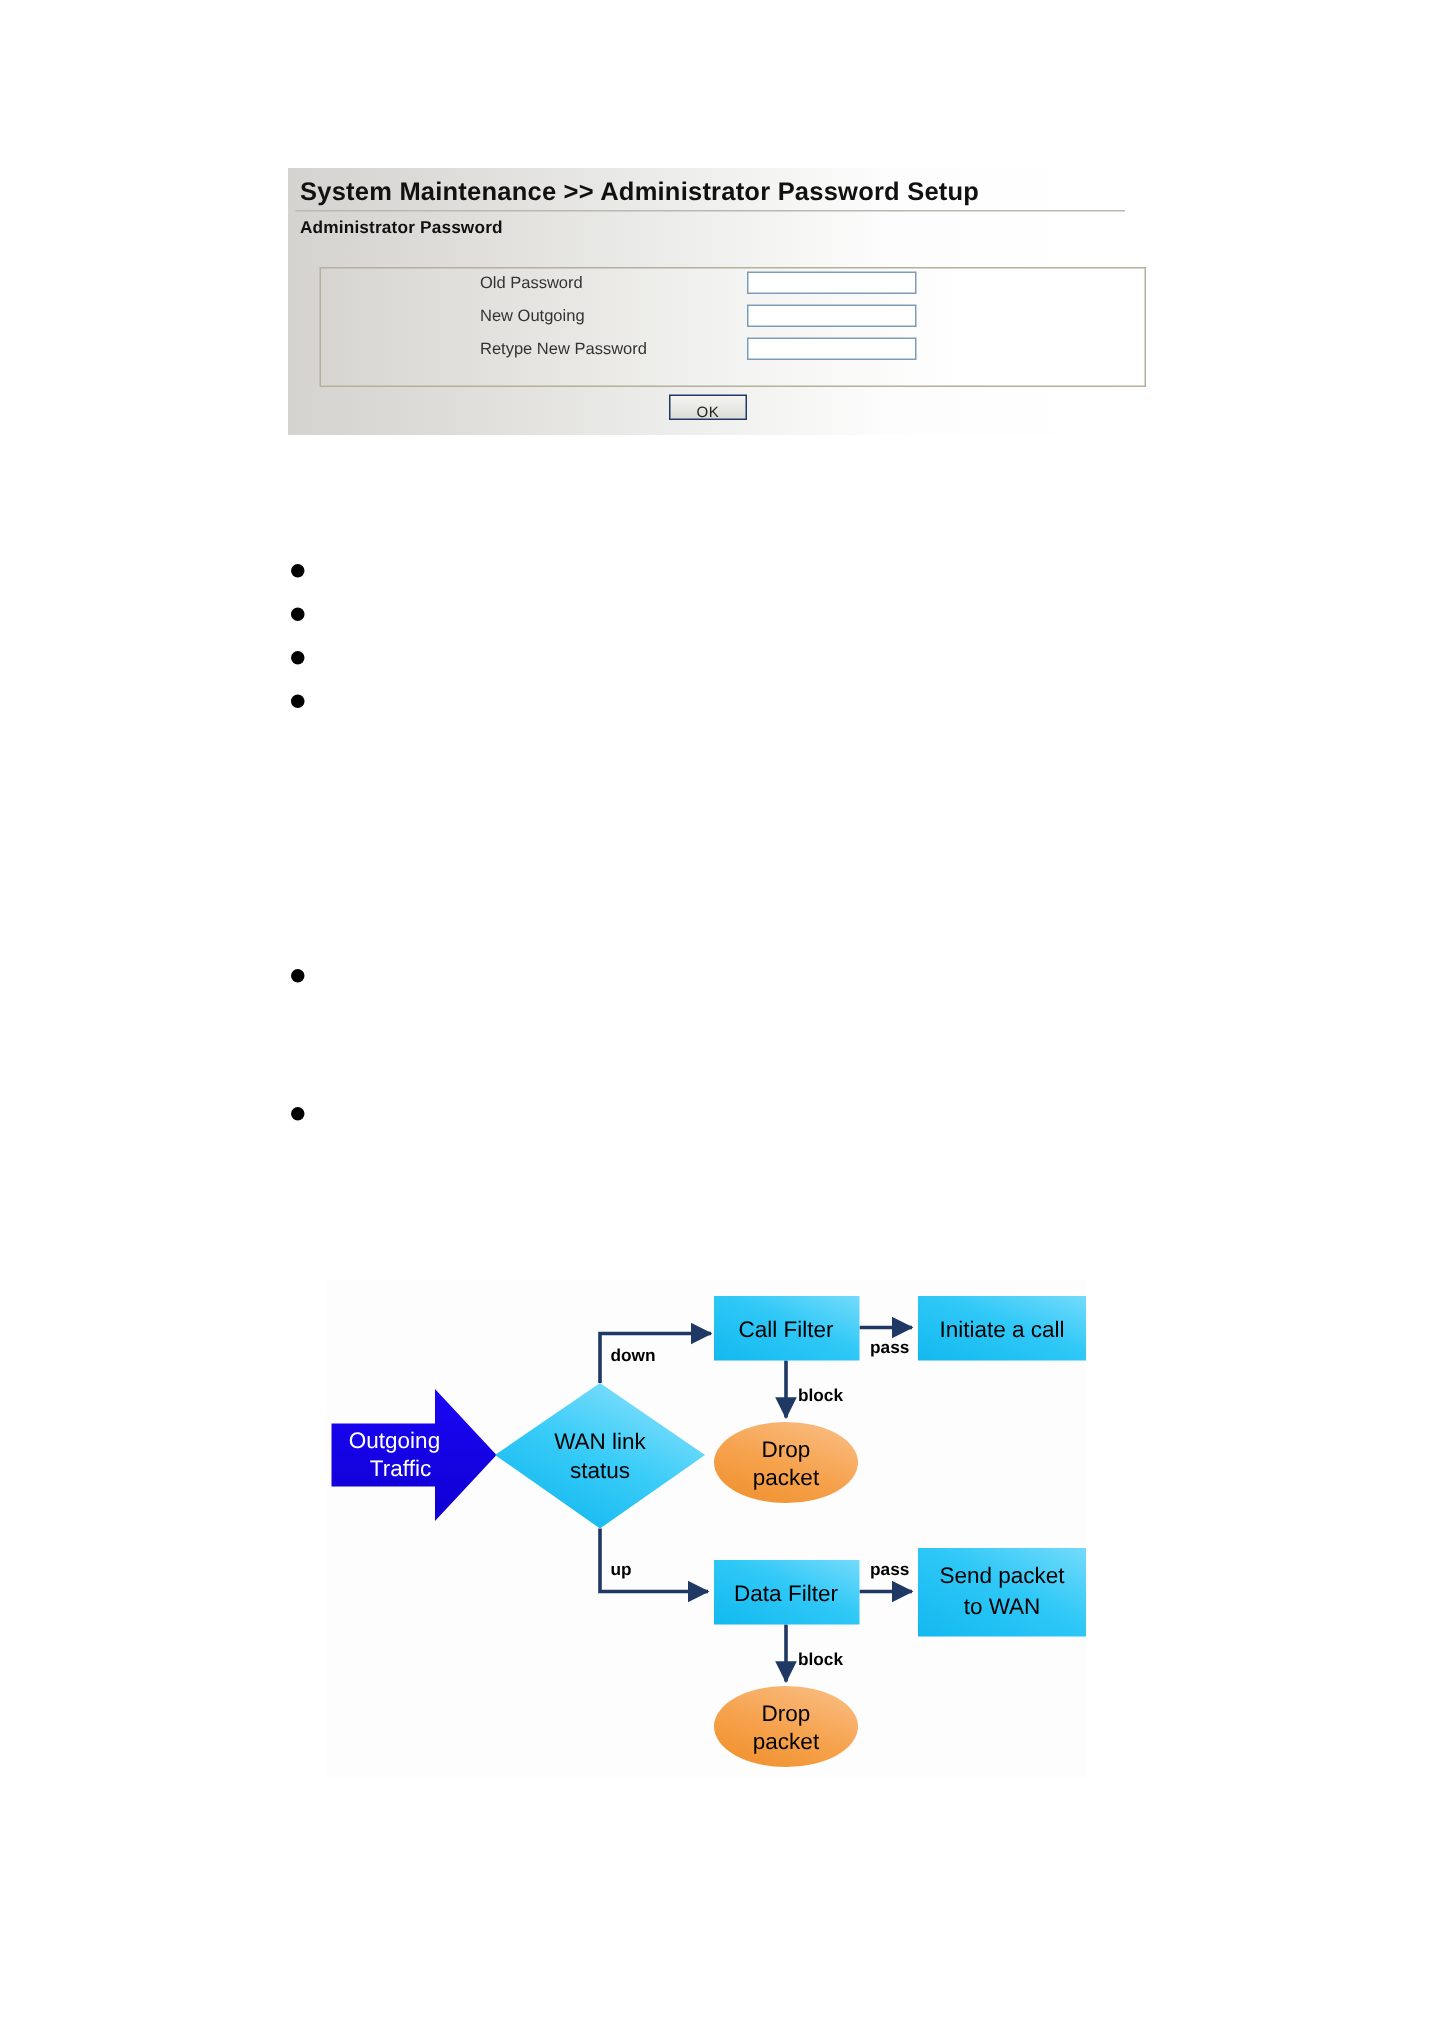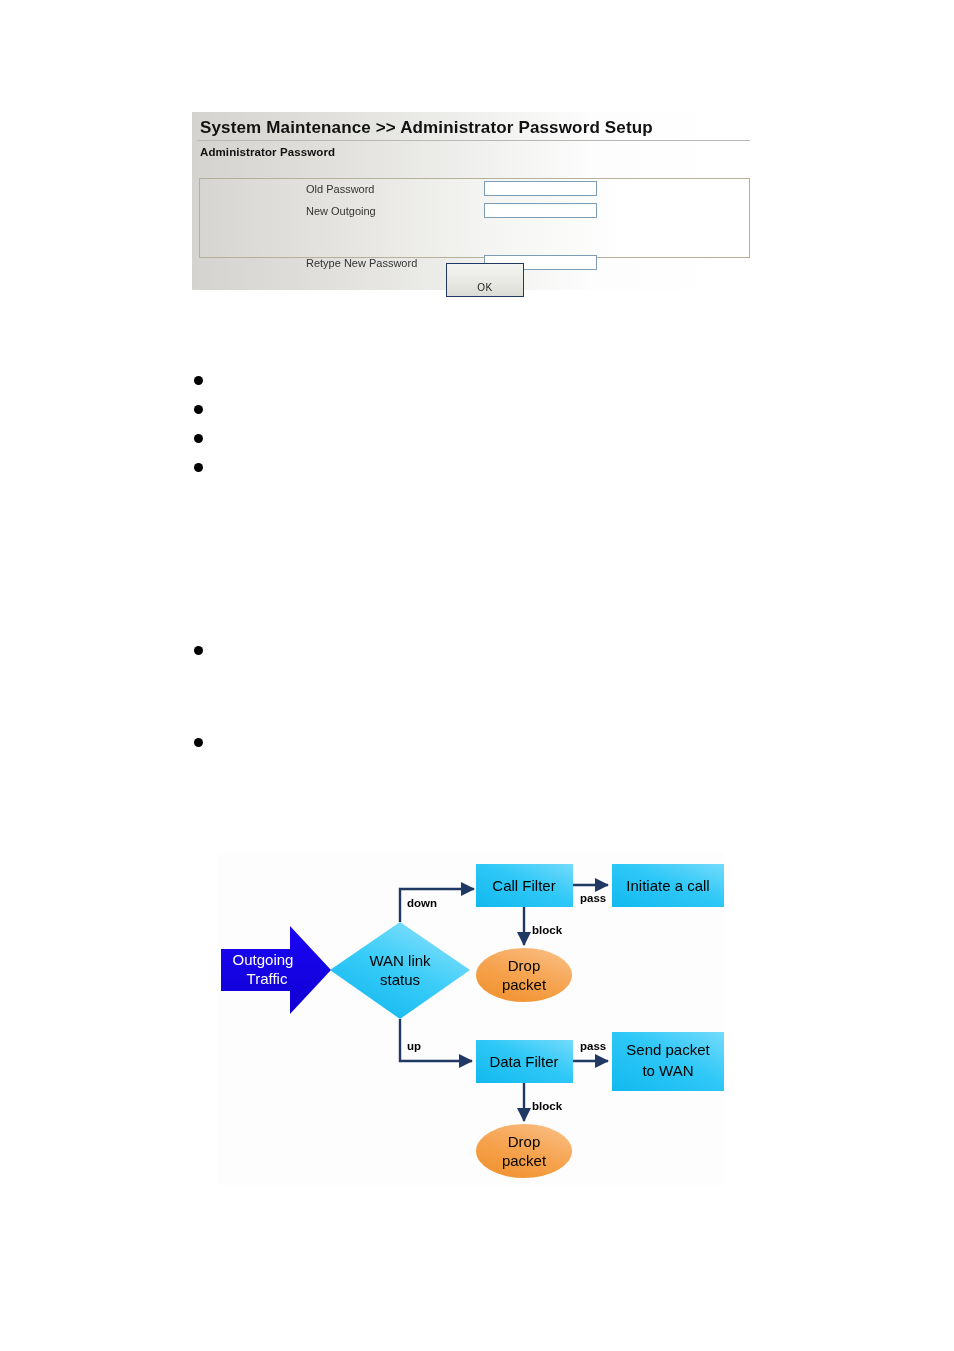--- a/index.html
+++ b/index.html
@@ -47,38 +47,38 @@
     left: 8px;
     top: 34px;
     font-size: 11.5px;
     font-weight: bold;
     color: #111111;
     letter-spacing: 0.1px;
     white-space: nowrap;
   }
   .field-box {
     position: absolute;
-    left: 7px;
+    left: 21px;
     top: 66px;
     width: 551px;
     height: 80px;
     border: 1px solid #b6b09a;
     box-sizing: border-box;
     background: linear-gradient(to right, #d6d5d1 0%, #e3e2de 22%, #f4f4f2 52%, #ffffff 78%, #ffffff 100%);
     padding-left: 12px;
   }
   .field-row {
     position: absolute;
     left: 0;
     width: 100%;
     height: 22px;
   }
   .field-row.r0 { top: 0px; }
   .field-row.r1 { top: 22px; }
-  .field-row.r2 { top: 44px; margin-top: 30px; }
+  .field-row.r2 { top: 44px; }
   .field-label {
     position: absolute;
     left: 106px;
     top: 4px;
     font-size: 11px;
     color: #333333;
     white-space: nowrap;
   }
   .field-input {
     position: absolute;
@@ -92,33 +92,33 @@
     padding: 0 2px;
     font-family: "Liberation Sans", sans-serif;
     font-size: 10px;
     color: #000000;
     outline: none;
   }
   .ok-button {
     position: absolute;
     left: 254px;
     top: 151px;
-    width: 78px;
+    width: 52px;
     height: 17px;
     background: linear-gradient(to bottom, #f4f4f2 0%, #e8e8e4 55%, #dcdcd6 100%);
     border: 1px solid #1f3864;
     box-sizing: border-box;
     font-family: "Liberation Sans", sans-serif;
     font-size: 10px;
     color: #222222;
     line-height: 15px;
     text-align: center;
     letter-spacing: 0.5px;
     cursor: pointer;
-    padding: 16px;
+    padding: 4px;
   }
 
   
   .bullet {
     position: absolute;
     width: 9px;
     height: 9px;
     border-radius: 50%;
     background: #000000;
   }

